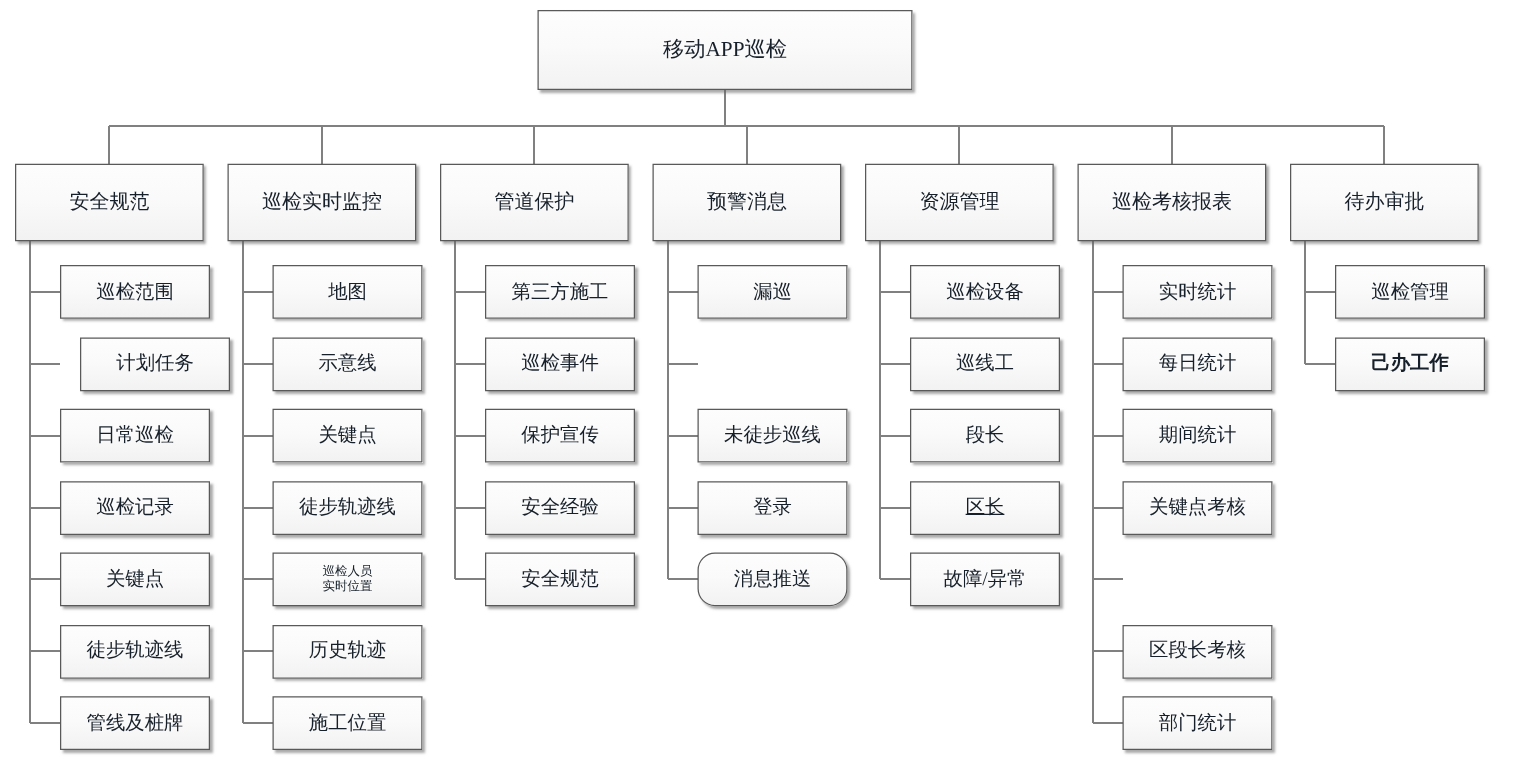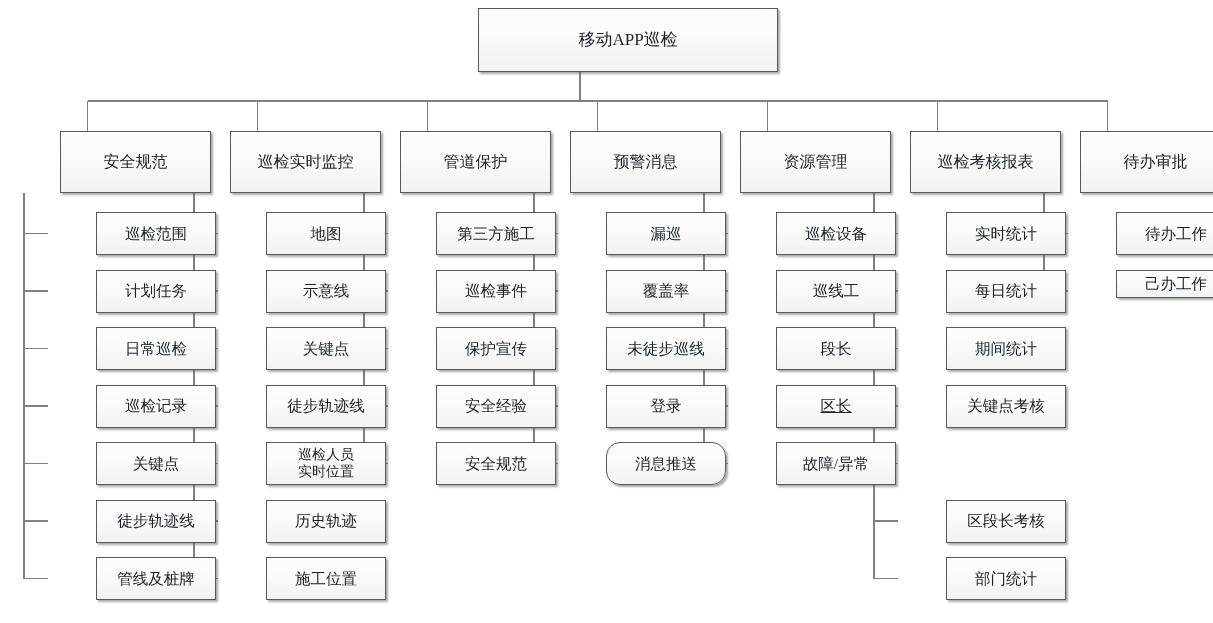--- a/index.html
+++ b/index.html
@@ -34,33 +34,32 @@
     background: linear-gradient(180deg, #fdfdfd 0%, #fafafa 45%, #f2f2f2 100%);
     box-shadow: 2px 2px 2px rgba(100,100,100,0.55);
     display: flex;
     align-items: center;
     justify-content: center;
     text-align: center;
     color: #17202a;
     line-height: 1.12;
     z-index: 2;
     white-space: pre-line;
-    margin-left: 48px;
   }
   .node.root {
     font-size: 17px;
   }
   .node.lvl2 {
     font-size: 16px;
   }
   .node.lvl3 {
     font-size: 15.5px;
   }
   .node.two-line {
-    font-size: 14px;
+    font-size: 10px;
     line-height: 1.18;
   }
 </style>
 </head>
 <body>
 
 <div id="canvas">
   <svg id="wires" viewBox="0 0 1213 623" xmlns="http://www.w3.org/2000/svg">
       <line x1="580" y1="72" x2="580" y2="101" stroke="#808080" stroke-width="1.6" shape-rendering="crispEdges"></line>
       <line x1="87.5" y1="101" x2="87.5" y2="131" stroke="#808080" stroke-width="1.6" shape-rendering="crispEdges"></line>
@@ -113,21 +112,21 @@
       <line x1="874" y1="578.5" x2="898" y2="578.5" stroke="#808080" stroke-width="1.6" shape-rendering="crispEdges"></line>
       <line x1="1107.5" y1="101" x2="1107.5" y2="131" stroke="#808080" stroke-width="1.6" shape-rendering="crispEdges"></line>
       <line x1="1044" y1="193" x2="1044" y2="291" stroke="#808080" stroke-width="1.6" shape-rendering="crispEdges"></line>
       <line x1="1044" y1="233.5" x2="1068" y2="233.5" stroke="#808080" stroke-width="1.6" shape-rendering="crispEdges"></line>
       <line x1="1044" y1="291" x2="1068" y2="291" stroke="#808080" stroke-width="1.6" shape-rendering="crispEdges"></line>
       <line x1="87.5" y1="101" x2="1107.5" y2="101" stroke="#808080" stroke-width="1.6" shape-rendering="crispEdges"></line>
     </svg>
 <div class="node root" style="left: 430px; top: 8px; width: 300px; height: 64px;">移动APP巡检</div>
     <div class="node lvl2" style="left: 12px; top: 131px; width: 151px; height: 62px;">安全规范</div>
     <div class="node lvl3" style="left: 48px; top: 212px; width: 120px; height: 43px;">巡检范围</div>
-    <div class="node lvl3" style="left: 48px; top: 269.5px; width: 120px; height: 43px;">计划任务</div>
+    <div class="node lvl3" style="left: 64px; top: 269.5px; width: 120px; height: 43px;">计划任务</div>
     <div class="node lvl3" style="left: 48px; top: 327px; width: 120px; height: 43px;">日常巡检</div>
     <div class="node lvl3" style="left: 48px; top: 384.5px; width: 120px; height: 43px;">巡检记录</div>
     <div class="node lvl3" style="left: 48px; top: 442px; width: 120px; height: 43px;">关键点</div>
     <div class="node lvl3" style="left: 48px; top: 499.5px; width: 120px; height: 43px;">徒步轨迹线</div>
     <div class="node lvl3" style="left: 48px; top: 557px; width: 120px; height: 43px;">管线及桩牌</div>
     <div class="node lvl2" style="left: 182px; top: 131px; width: 151px; height: 62px;">巡检实时监控</div>
     <div class="node lvl3" style="left: 218px; top: 212px; width: 120px; height: 43px;">地图</div>
     <div class="node lvl3" style="left: 218px; top: 269.5px; width: 120px; height: 43px;">示意线</div>
     <div class="node lvl3" style="left: 218px; top: 327px; width: 120px; height: 43px;">关键点</div>
     <div class="node lvl3" style="left: 218px; top: 384.5px; width: 120px; height: 43px;">徒步轨迹线</div>
@@ -136,33 +135,32 @@
     <div class="node lvl3" style="left: 218px; top: 557px; width: 120px; height: 43px;">施工位置</div>
     <div class="node lvl3" style="left: 218px; top: 499.5px; width: 120px; height: 43px;">历史轨迹</div>
     <div class="node lvl2" style="left: 352px; top: 131px; width: 151px; height: 62px;">管道保护</div>
     <div class="node lvl3" style="left: 388px; top: 212px; width: 120px; height: 43px; text-align: center;">第三方施工</div>
     <div class="node lvl3" style="left: 388px; top: 269.5px; width: 120px; height: 43px;">巡检事件</div>
     <div class="node lvl3" style="left: 388px; top: 327px; width: 120px; height: 43px;">保护宣传</div>
     <div class="node lvl3" style="left: 388px; top: 384.5px; width: 120px; height: 43px;">安全经验</div>
     <div class="node lvl3" style="left: 388px; top: 442px; width: 120px; height: 43px;">安全规范</div>
     <div class="node lvl2" style="left: 522px; top: 131px; width: 151px; height: 62px;">预警消息</div>
     <div class="node lvl3" style="left: 558px; top: 212px; width: 120px; height: 43px;">漏巡</div>
-    <div class="node lvl3" style="left: 558px; top: 269.5px; width: 120px; height: 43px;">覆盖率</div>
     <div class="node lvl3" style="left: 558px; top: 327px; width: 120px; height: 43px;">未徒步巡线</div>
     <div class="node lvl3" style="left: 558px; top: 384.5px; width: 120px; height: 43px;">登录</div>
     <div class="node lvl3" style="left: 558px; top: 442px; width: 120px; height: 43px; border-radius: 14px;">消息推送</div>
     <div class="node lvl2" style="left: 692px; top: 131px; width: 151px; height: 62px;">资源管理</div>
     <div class="node lvl3" style="left: 728px; top: 212px; width: 120px; height: 43px;">巡检设备</div>
     <div class="node lvl3" style="left: 728px; top: 269.5px; width: 120px; height: 43px;">巡线工</div>
     <div class="node lvl3" style="left: 728px; top: 327px; width: 120px; height: 43px;">段长</div>
     <div class="node lvl3" style="left: 728px; top: 384.5px; width: 120px; height: 43px; text-decoration: underline;">区长</div>
     <div class="node lvl3" style="left: 728px; top: 442px; width: 120px; height: 43px;">故障/异常</div>
     <div class="node lvl2" style="left: 862px; top: 131px; width: 151px; height: 62px;">巡检考核报表</div>
     <div class="node lvl3" style="left: 898px; top: 212px; width: 120px; height: 43px;">实时统计</div>
     <div class="node lvl3" style="left: 898px; top: 269.5px; width: 120px; height: 43px;">每日统计</div>
     <div class="node lvl3" style="left: 898px; top: 327px; width: 120px; height: 43px;">期间统计</div>
     <div class="node lvl3" style="left: 898px; top: 384.5px; width: 120px; height: 43px;">关键点考核</div>
     <div class="node lvl3" style="left: 898px; top: 499.5px; width: 120px; height: 43px;">区段长考核</div>
     <div class="node lvl3" style="left: 898px; top: 557px; width: 120px; height: 43px;">部门统计</div>
     <div class="node lvl2" style="left: 1032px; top: 131px; width: 151px; height: 62px;">待办审批</div>
-    <div class="node lvl3" style="left: 1068px; top: 212px; width: 120px; height: 43px;">待办工作</div>
-    <div class="node lvl3" style="left: 1068px; top: 269.5px; width: 120px; height: 28px;">己办工作</div>
+    <div class="node lvl3" style="left: 1068px; top: 212px; width: 120px; height: 43px;">巡检管理</div>
+    <div class="node lvl3" style="left: 1068px; top: 269.5px; width: 120px; height: 43px; font-weight: bold;">己办工作</div>
   </div>
 
 </body></html>

